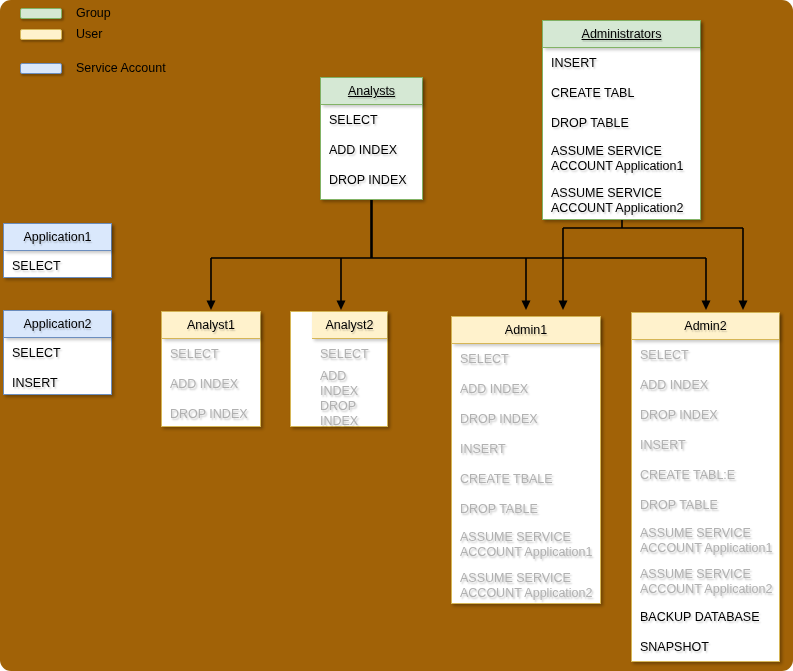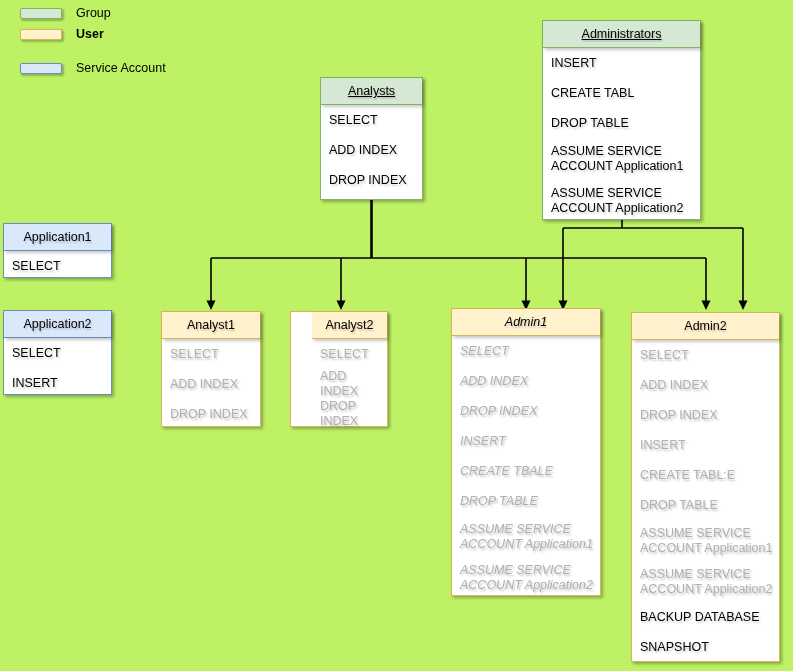--- a/index.html
+++ b/index.html
@@ -1,18 +1,18 @@
 <!DOCTYPE html>
 <html><head>
 <meta charset="utf-8">
 <style>
   html,body { margin:0; padding:0; background:#ffffff; }
   .canvas {
-    position:relative; width:793px; height:671px; background:#bef264;
-    font-family:"Liberation Sans", sans-serif; color:#000; overflow:hidden;
+    position:relative; width:793px; height:671px; background:#a16207;
+    font-family:"Liberation Sans", sans-serif; color:#000; overflow:hidden;border-radius:11px;
   }
   .edge-layer { position:absolute; left:0; top:0; z-index:0; }
 
   
   .legend-row { position:absolute; left:20px; display:flex; align-items:center; height:16px; }
   .swatch {
     width:42px; height:11px; border:1px solid; border-radius:2px;
     box-shadow:1.5px 1.5px 2px rgba(0,0,0,0.25); box-sizing:border-box; flex:0 0 auto;
   }
   .legend-label { margin-left:14px; font-size:12.5px; white-space:nowrap; }
@@ -73,21 +73,21 @@
       <polygon points="558.5,300.5 567.5,300.5 563,310"></polygon>
       <polygon points="738.5,300.5 747.5,300.5 743,310"></polygon>
     </g>
   </svg>
 
   <div>
     <div class="legend-row" style="top:5px;">
       <span class="swatch sw-green"></span>
       <span class="legend-label">Group</span>
     </div>
-    <div class="legend-row" style="top:26px;font-weight:bold;">
+    <div class="legend-row" style="top:26px;">
       <span class="swatch sw-yellow"></span>
       <span class="legend-label">User</span>
     </div>
     <div class="legend-row" style="top:44px;margin-top:16px;">
       <span class="swatch sw-blue"></span>
       <span class="legend-label">Service Account</span>
     </div>
   </div>
 
   <div class="node green adm" style="left:542px; top:20px; width:159px; height:200px;">
@@ -124,21 +124,21 @@
     <div class="row muted">DROP INDEX</div>
   </div>
 
   <div class="node yellow" style="left:290px; top:311px; width:98px; height:116px;padding-left:21px;">
     <div class="hd">Analyst2</div>
     <div class="row muted">SELECT</div>
     <div class="row muted">ADD INDEX</div>
     <div class="row muted">DROP INDEX</div>
   </div>
 
-  <div class="node yellow" style="left:451px; top:308px; width:150px; height:288px;font-style:italic;">
+  <div class="node yellow" style="left:451px; top:316px; width:150px; height:288px;">
     <div class="hd">Admin1</div>
     <div class="row muted">SELECT</div>
     <div class="row muted">ADD INDEX</div>
     <div class="row muted">DROP INDEX</div>
     <div class="row muted">INSERT</div>
     <div class="row muted">CREATE TBALE</div>
     <div class="row muted">DROP TABLE</div>
     <div class="row dbl muted">ASSUME SERVICE ACCOUNT Application1</div>
     <div class="row dbl muted">ASSUME SERVICE ACCOUNT Application2</div>
   </div>

